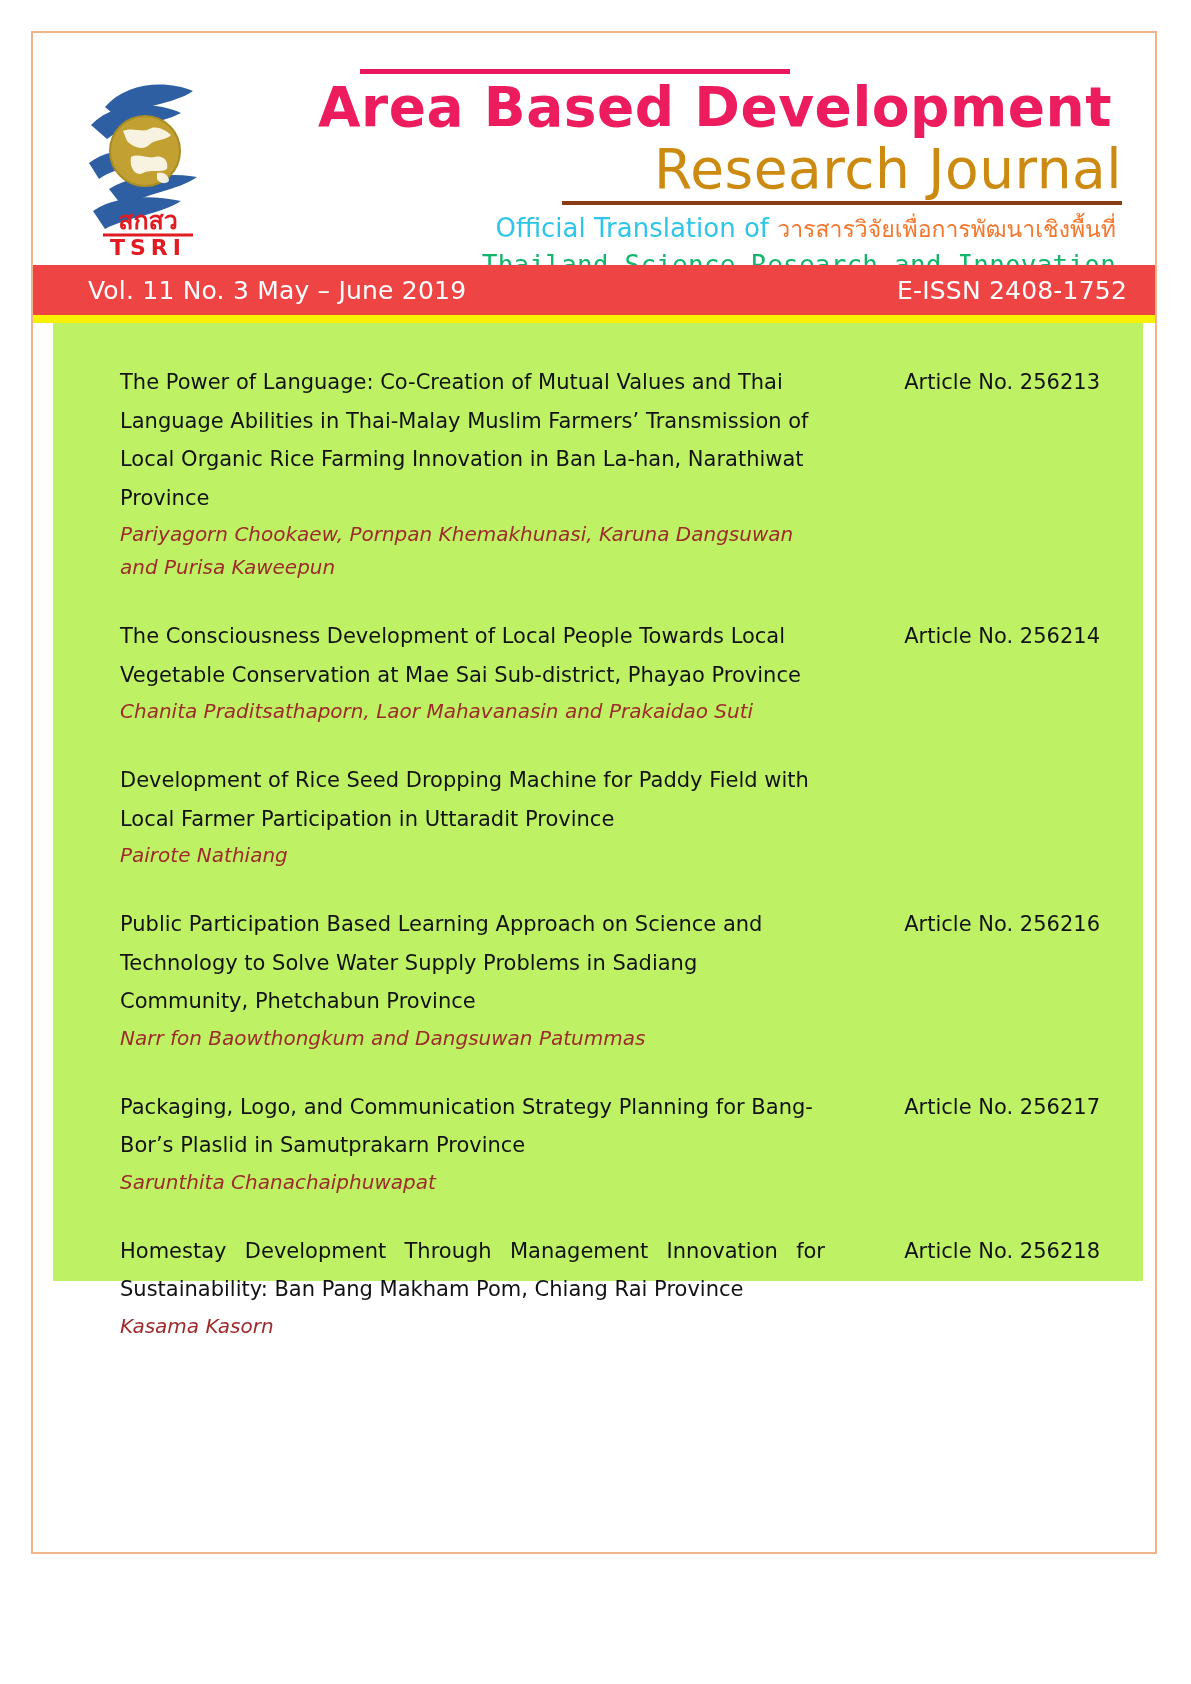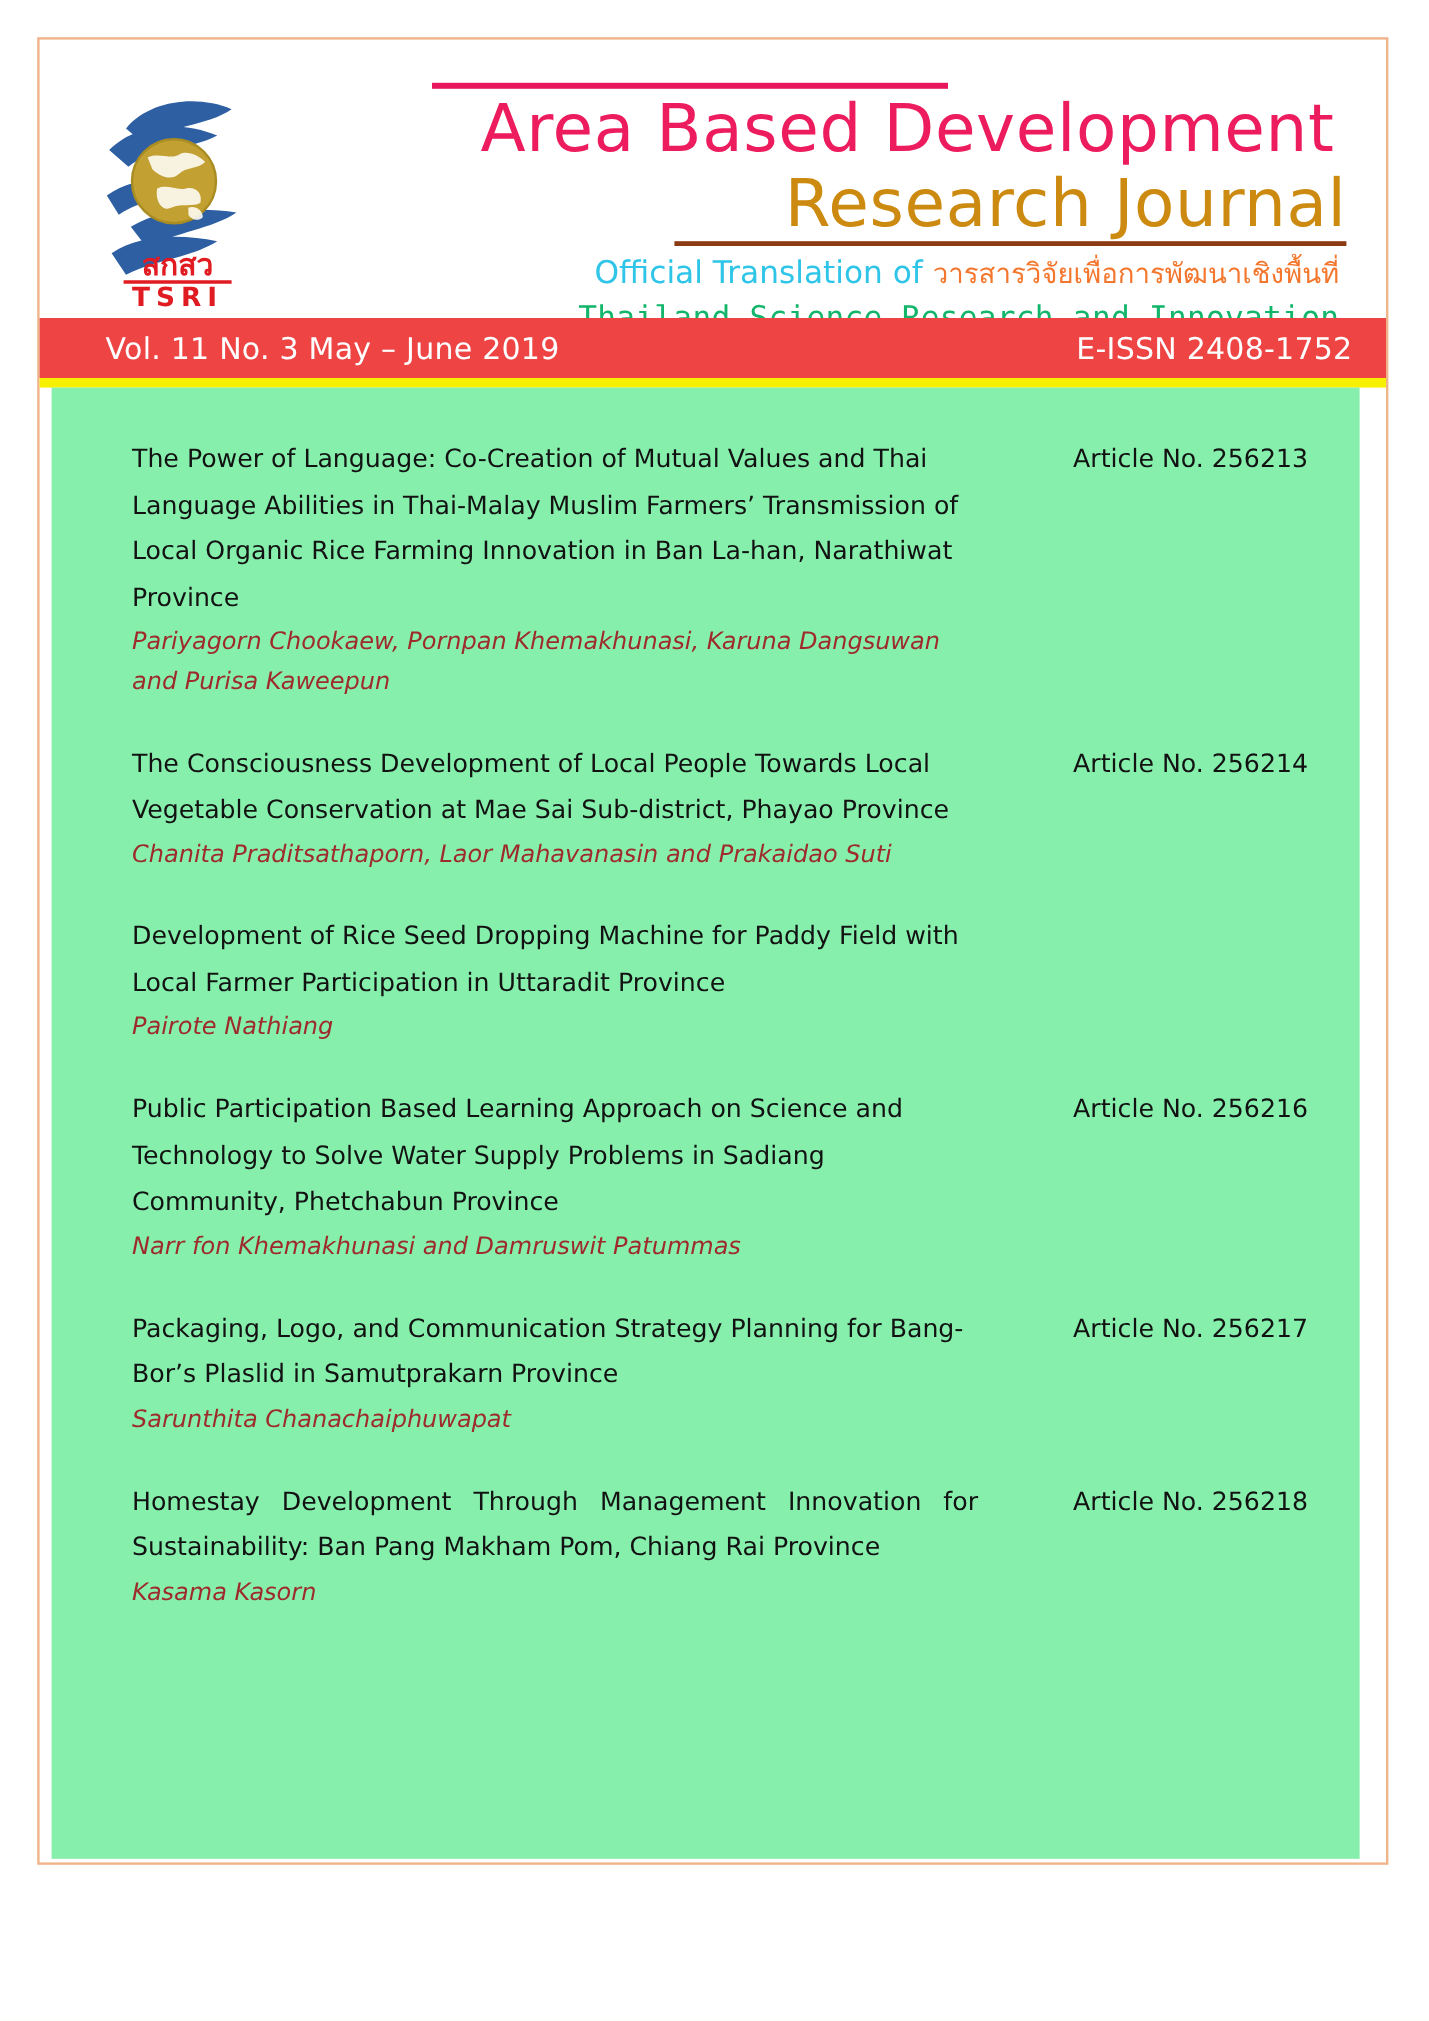--- a/index.html
+++ b/index.html
@@ -58,21 +58,21 @@
     width: 430px;
     height: 5px;
     background: #e8175d;
     margin: 0 0 2px auto;
     margin-right: 338px;
   }
   .title-line1 {
     font-family: "DejaVu Sans", sans-serif;
     font-size: 55px;
     line-height: 62px;
-    font-weight: 400;
+    font-weight: 700;
     color: #ec1c5e;
     letter-spacing: 0.5px;
     white-space: nowrap;
     text-align: right;
     padding-right: 16px;
   }
   .title-line2 {
     font-family: "DejaVu Sans", sans-serif;
     font-size: 55px;
     line-height: 62px;
@@ -144,25 +144,25 @@
     left: 0;
     top: 282px;
     width: 100%;
     height: 8px;
     background: #f7f000;
   }
 
   
   .toc-panel {
     position: absolute;
-    left: 10px;
+    left: 20px;
     top: 290px;
     width: 1090px;
-    height: 1226px;
-    background: #86efac;
+    height: 958px;
+    background: #bef264;
     box-sizing: border-box;
     padding: 40px 40px 0 67px;
   }
 
   .article {
     display: flex;
     align-items: flex-start;
     margin-bottom: 33px;
   }
   .article:last-child { margin-bottom: 0; }
@@ -270,21 +270,21 @@
     <div class="article">
       <div class="art-left">
         <div class="art-title">Development of Rice Seed Dropping Machine for Paddy Field with Local Farmer Participation in Uttaradit Province</div>
         <div class="art-authors">Pairote Nathiang</div>
       </div>
     </div>
 
     <div class="article">
       <div class="art-left">
         <div class="art-title">Public Participation Based Learning Approach on Science and Technology to Solve Water Supply Problems in Sadiang Community, Phetchabun Province</div>
-        <div class="art-authors">Narr fon Khemakhunasi and Damruswit Patummas</div>
+        <div class="art-authors">Narr fon Baowthongkum and Dangsuwan Patummas</div>
       </div>
       <div class="art-right">Article No. 256216</div>
     </div>
 
     <div class="article">
       <div class="art-left">
         <div class="art-title">Packaging, Logo, and Communication Strategy Planning for Bang-Bor’s Plaslid in Samutprakarn Province</div>
         <div class="art-authors">Sarunthita Chanachaiphuwapat</div>
       </div>
       <div class="art-right">Article No. 256217</div>

